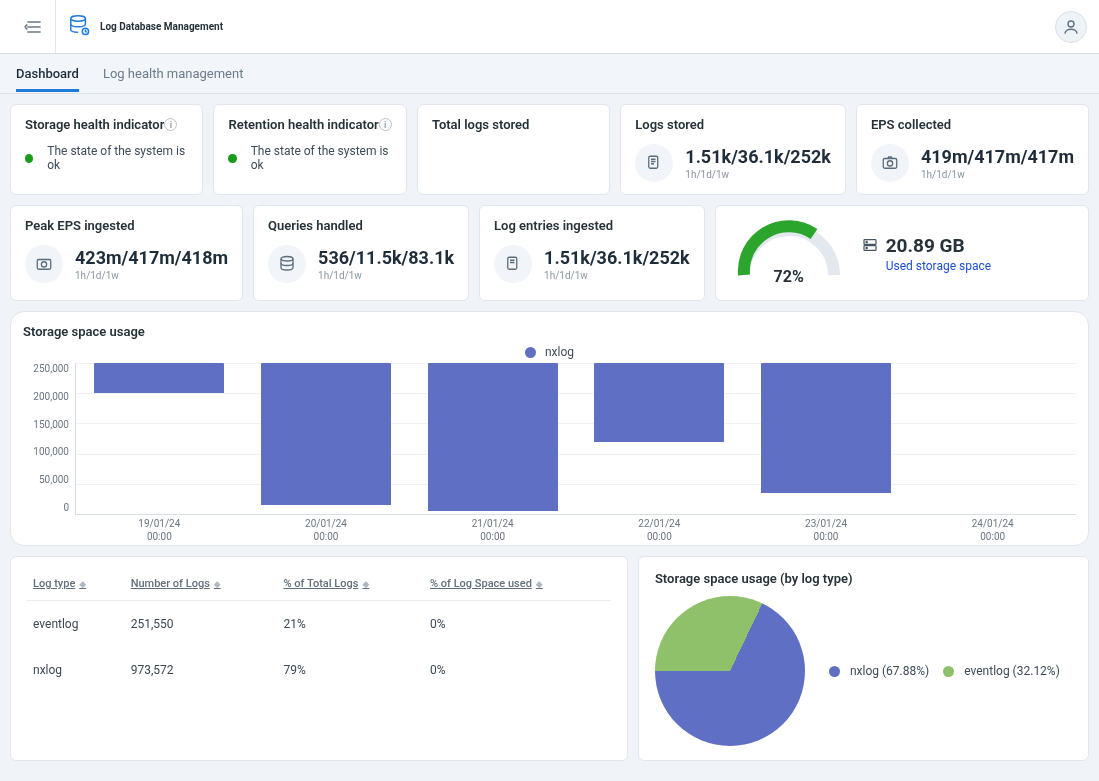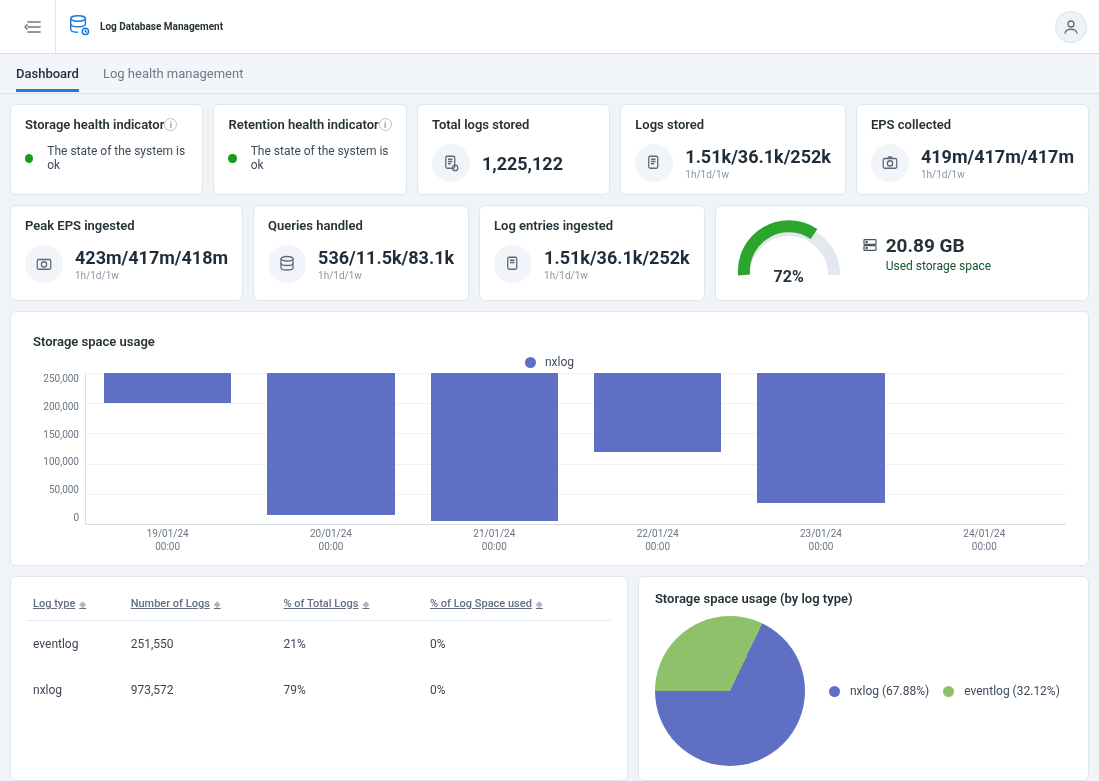--- a/index.html
+++ b/index.html
@@ -117,24 +117,24 @@
     display:flex;
     align-items:center;
     gap:18px;
     padding: 14px 18px;
   }
   .gauge-wrap { width:110px; text-align:center; position:relative; }
   .gauge-pct { font-size:16px; font-weight:700; margin-top:-18px; }
   .stat-block { display:flex; align-items:flex-start; gap:8px; }
   .stat-block .s-icon { color:#455564; margin-top:3px; }
   .stat-block .s-val { font-size:19px; font-weight:700; }
-  .stat-block .s-lbl { font-size:12px; color:#14532d; margin-top:2px; }
-
-  
-  .chart-card { background:#fff; border:1px solid #e1e6ec; border-radius:6px; padding:22px; }
+  .stat-block .s-lbl { font-size:12px; color:#1d4ed8; margin-top:2px; }
+
+  
+  .chart-card { background:#fff; border:1px solid #e1e6ec; border-radius:14px; padding:12px; }
   .chart-title { font-size:13px; font-weight:600; margin-bottom:6px; }
   .chart-legend-top { text-align:center; font-size:12px; margin-bottom:4px; color:#3d4b5a; }
   .legend-dot { display:inline-block;width:11px;height:11px;border-radius:50%;background:#5f6fc4;margin-right:6px;vertical-align:middle;}
   .bar-chart {
     display:flex;
     padding-left:52px;
     position:relative;
     height:170px;
     align-items:stretch;
   }
@@ -256,32 +256,20 @@
         <span class="info-icon">i</span>
       </div>
       <div class="status-row">
         <div class="status-dot"></div>
         <div class="status-text">The state of the system is ok</div>
       </div>
     </div>
 
     <div class="card">
       <div class="card-title">Total logs stored</div>
-      <div class="metric-row">
-        <div class="metric-icon">
-          <svg width="18" height="18" viewBox="0 0 24 24" fill="none" stroke="currentColor" stroke-width="1.7">
-              <rect x="5" y="3" width="12" height="16" rx="2"></rect>
-              <path d="M8 7h6M8 10h6M8 13h4"></path>
-              <circle cx="17.5" cy="18.5" r="3.6"></circle>
-            </svg>
-        </div>
-        <div>
-          <div class="metric-val">1,225,122</div>
-        </div>
-      </div>
     </div>
 
     <div class="card">
       <div class="card-title">Logs stored</div>
       <div class="metric-row">
         <div class="metric-icon">
           <svg width="18" height="18" viewBox="0 0 24 24" fill="none" stroke="currentColor" stroke-width="1.7">
               <rect x="5" y="3" width="12" height="16" rx="2"></rect>
               <path d="M8 7h6M8 10h6M8 13h4"></path>
             </svg>

